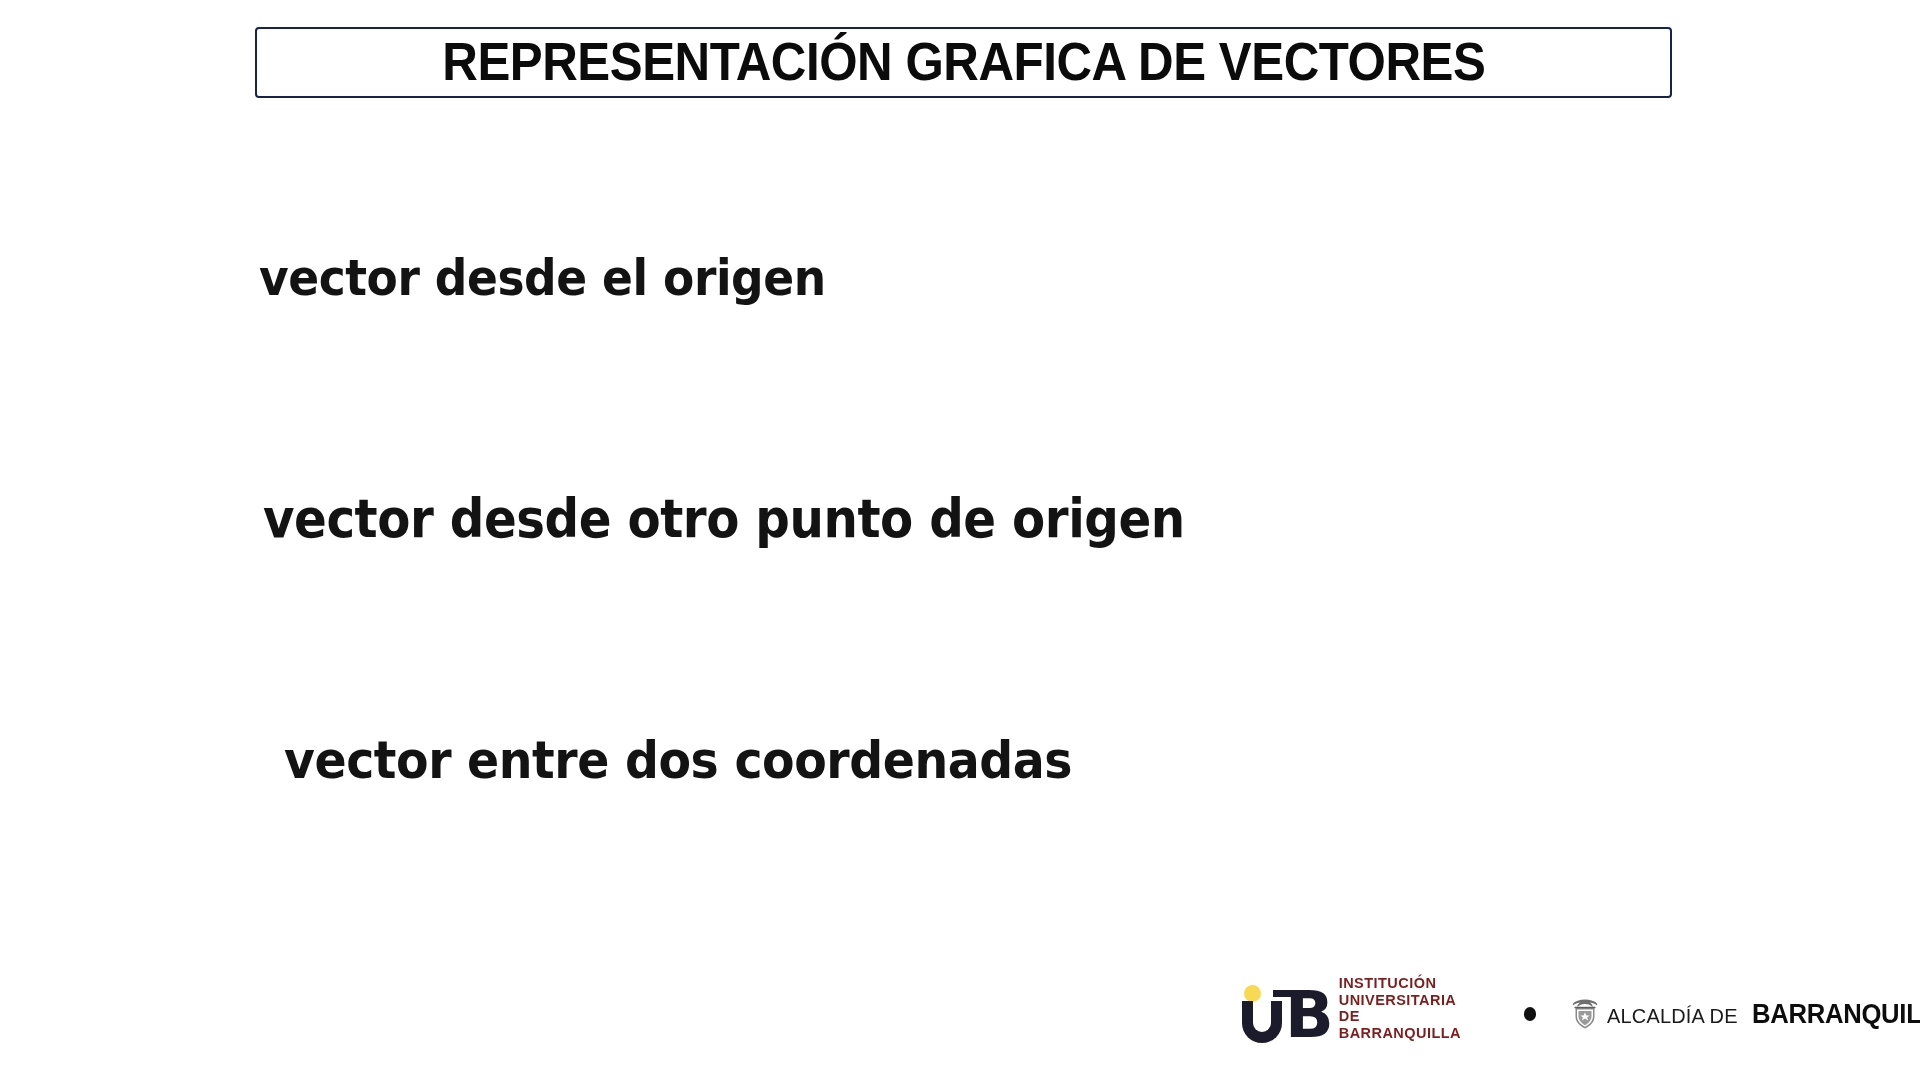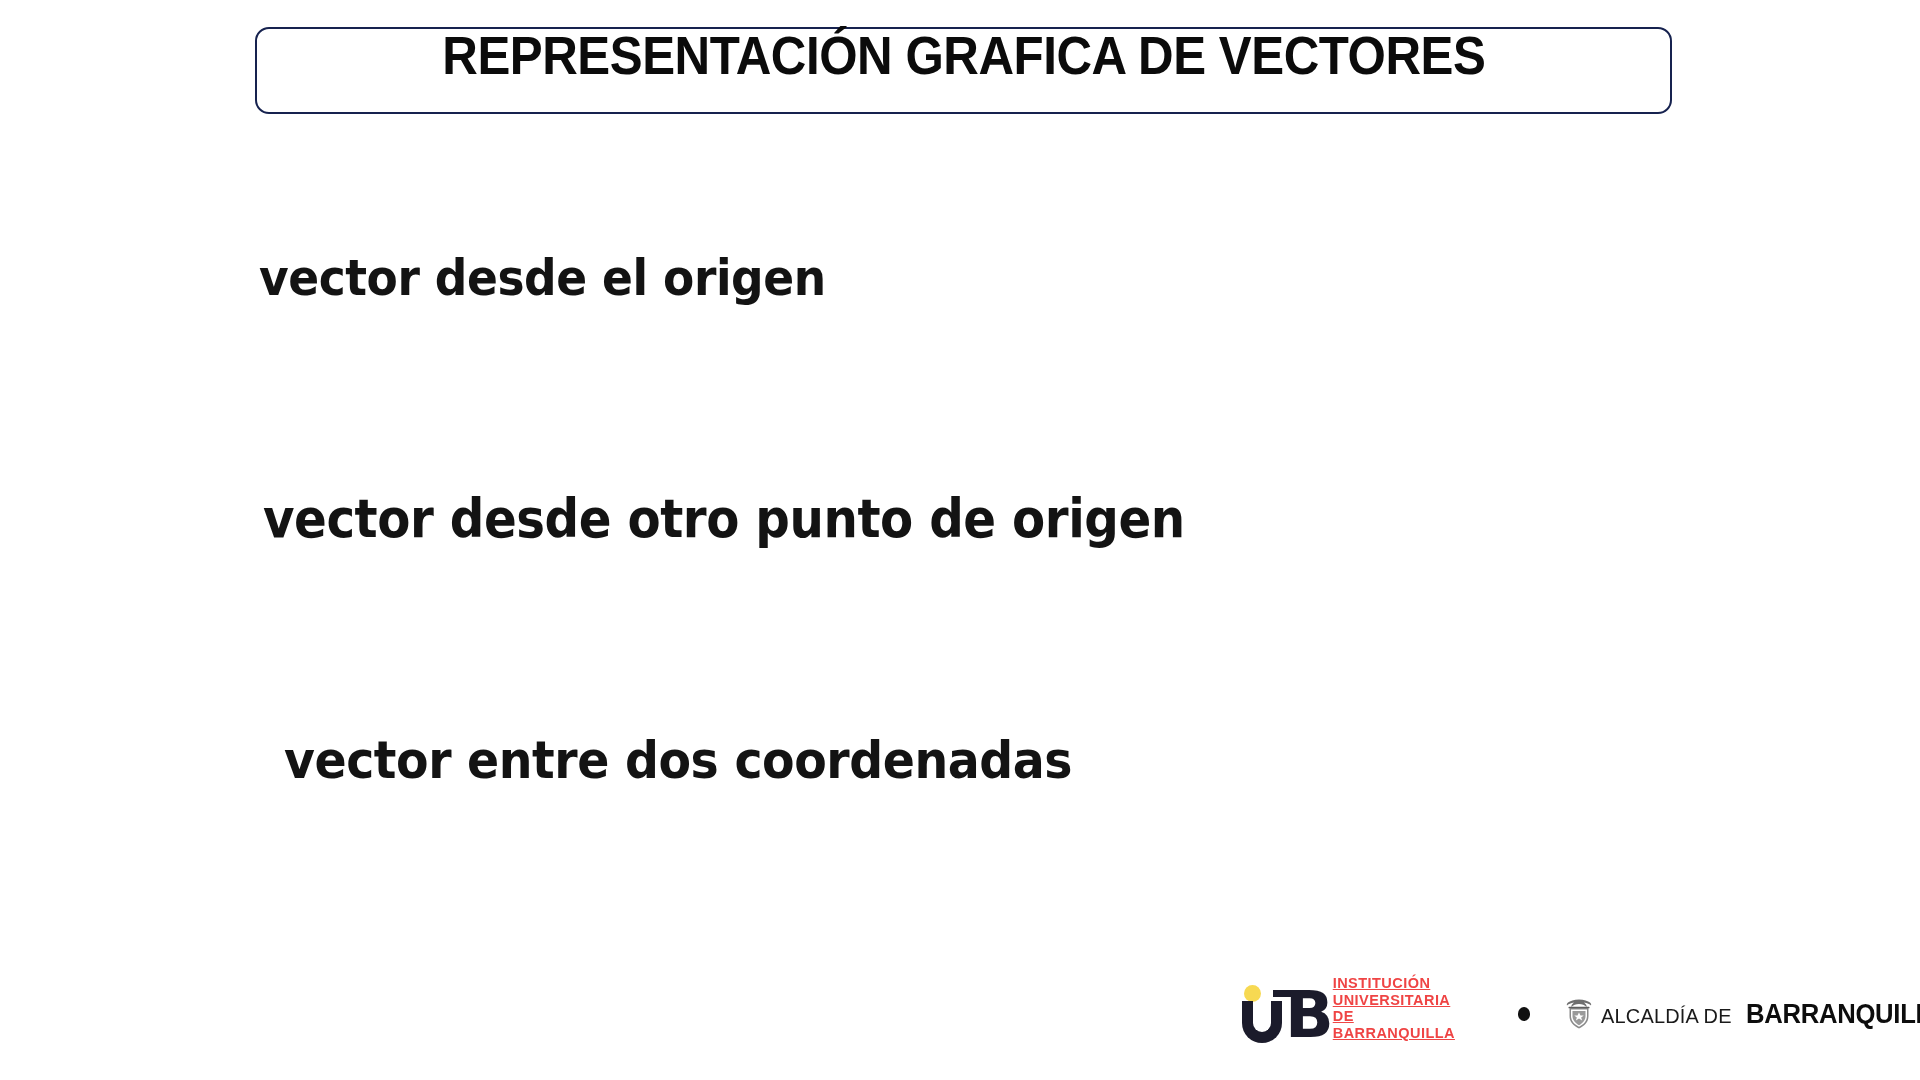--- a/index.html
+++ b/index.html
@@ -17,26 +17,27 @@
     font-family: "Liberation Sans", sans-serif;
     -webkit-font-smoothing: antialiased;
   }
 
   
   #title-box {
     position: absolute;
     left: 255px;
     top: 27px;
     width: 1417px;
-    height: 87px;
+    height: 71px;
     box-sizing: border-box;
     border: 2.5px solid #16224f;
-    border-radius: 14px;
+    border-radius: 4px;
     background: #ffffff;
     display: flex;
+    align-items: center;
     justify-content: center;
   }
 
   #title-text {
     font-family: "Liberation Sans", sans-serif;
     font-weight: 700;
     font-size: 53px;
     line-height: 1;
     letter-spacing: -0.5px;
     color: #0b0b0b;
@@ -142,30 +143,29 @@
     top: 3px;
     font-family: "DejaVu Sans", sans-serif;
     font-weight: 700;
     font-size: 64px;
     line-height: 55px;
     color: #1b1b2b;
     letter-spacing: -2px;
   }
 
   #iub-words {
-    margin-left: 10px;
+    margin-left: 16px;
     padding-bottom: 2px;
     font-family: "Liberation Sans", sans-serif;
     font-weight: 700;
     font-size: 14.5px;
     line-height: 16.5px;
     letter-spacing: 0.45px;
-    color: #ef4444;
+    color: #7f1d1d;
     text-transform: uppercase;
-    text-decoration: underline;
   }
 
   
   #footer-sep {
     width: 14px;
     height: 14px;
     border-radius: 50%;
     background: #111111;
     margin: 0 34px 0 52px;
   }

